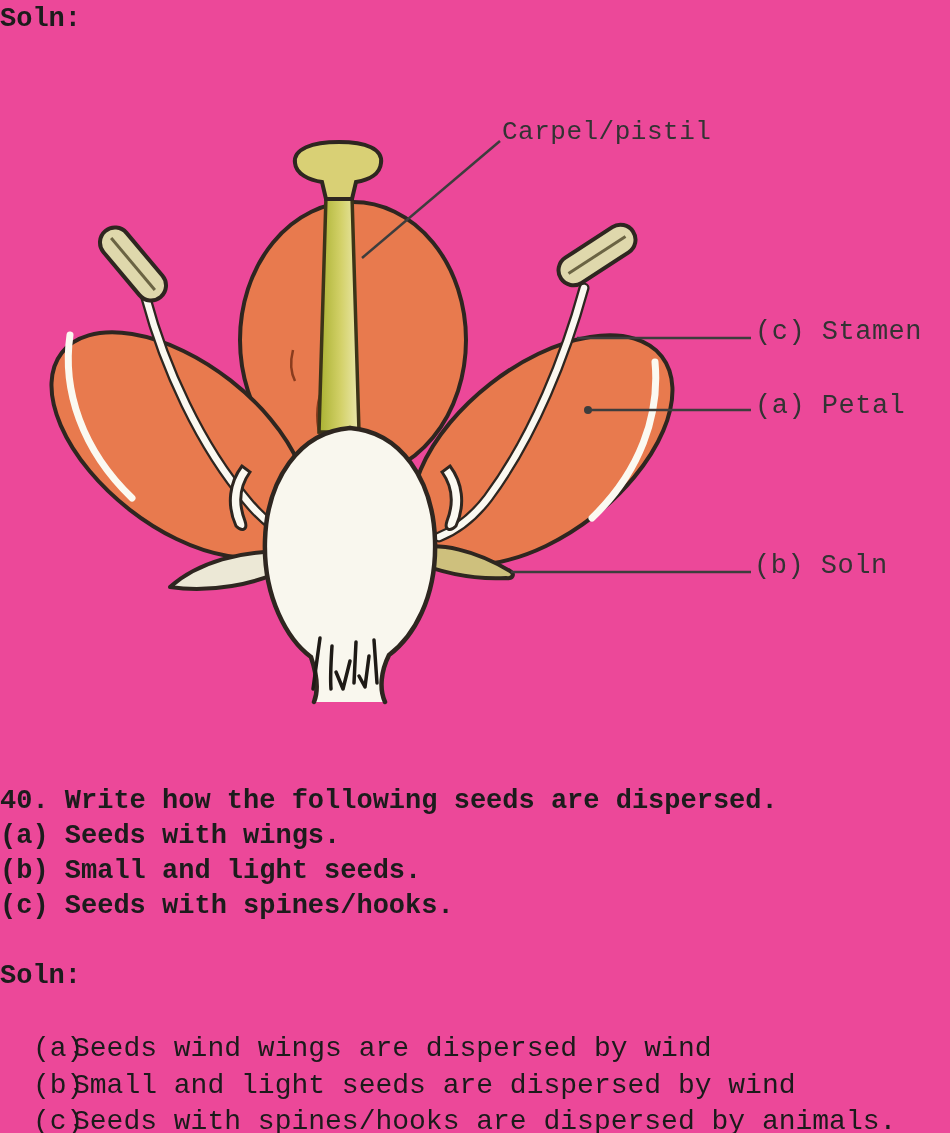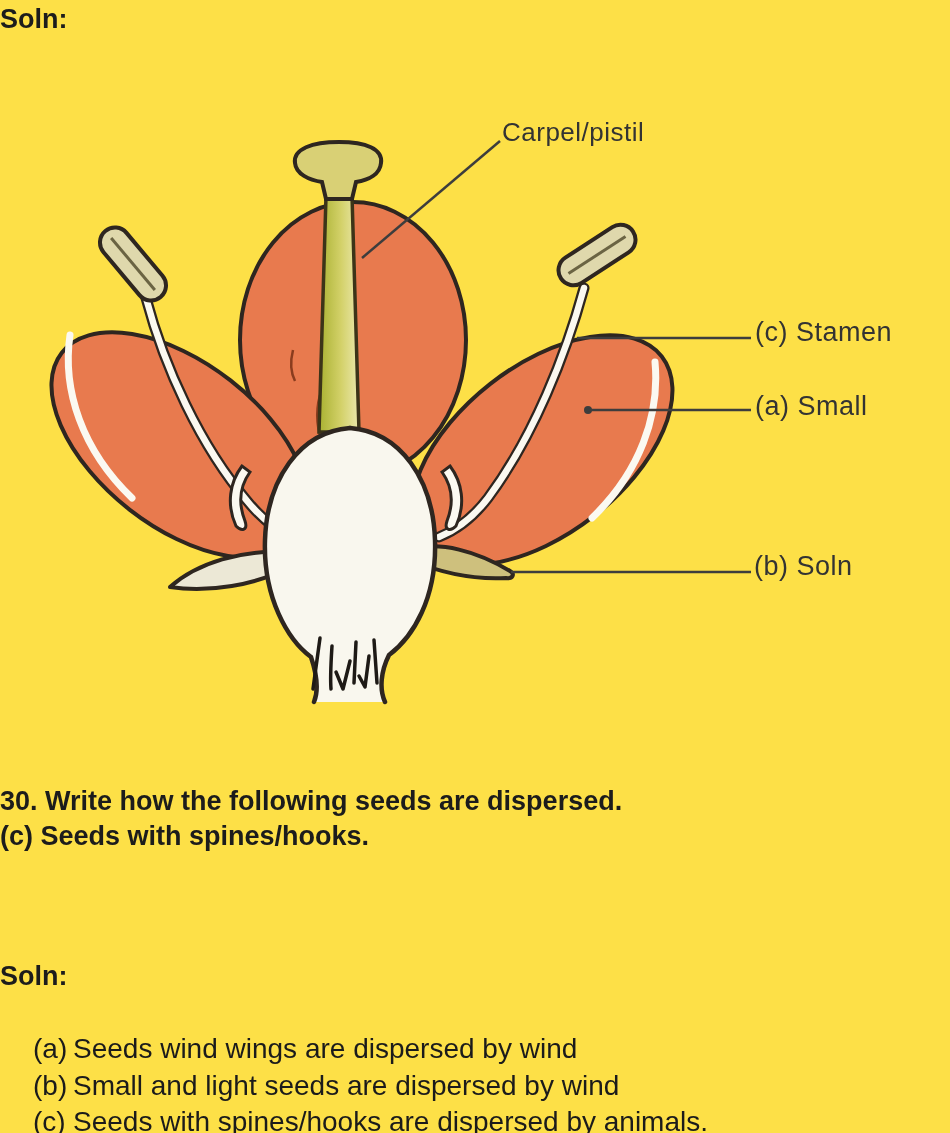--- a/index.html
+++ b/index.html
@@ -1,17 +1,17 @@
 <!DOCTYPE html>
 <html><head>
 <meta charset="utf-8">
 <style>
   html,body{margin:0;padding:0;background:#ffffff;}
-  .page{position:relative;width:950px;height:1133px;background:#fde047;overflow:hidden;
-        font-family:Liberation Sans, sans-serif;color:#222;}
+  .page{position:relative;width:950px;height:1133px;background:#ec4899;overflow:hidden;
+        font-family:Liberation Mono, monospace;color:#222;}
   .soln{position:absolute;left:0;font-weight:bold;font-size:27px;color:#1c1c1c;}
   #soln-top{top:4px;}
   #soln-bottom{top:961px;}
   #flower-svg{position:absolute;left:0;top:100px;width:950px;height:620px;}
   .dlabel{position:absolute;font-size:27px;color:#333;letter-spacing:.5px;white-space:nowrap;}
   #lbl-carpel{left:502px;top:117px;font-size:26px;}
   #lbl-stamen{left:755px;top:317px;}
   #lbl-petal{left:755px;top:391px;}
   #lbl-sepal{left:754px;top:551px;}
   .question{position:absolute;left:0;top:784px;font-weight:bold;font-size:27px;
@@ -87,25 +87,27 @@
 
     <line x1="500" y1="41" x2="362" y2="158" stroke="#3d3d3d" stroke-width="2.5"></line>
     <line x1="577" y1="238" x2="751" y2="238" stroke="#3d3d3d" stroke-width="2.5"></line>
     <circle cx="588" cy="310" r="4" fill="#3d3d3d"></circle>
     <line x1="588" y1="310" x2="751" y2="310" stroke="#3d3d3d" stroke-width="2.5"></line>
     <line x1="511" y1="472" x2="751" y2="472" stroke="#3d3d3d" stroke-width="2.5"></line>
   </svg>
 
   <div id="lbl-carpel" class="dlabel">Carpel/pistil</div>
   <div id="lbl-stamen" class="dlabel">(c) Stamen</div>
-  <div id="lbl-petal" class="dlabel">(a) Small</div>
+  <div id="lbl-petal" class="dlabel">(a) Petal</div>
   <div id="lbl-sepal" class="dlabel">(b) Soln</div>
 
   <div class="question">
-    <div>30. Write how the following seeds are dispersed.</div>
+    <div>40. Write how the following seeds are dispersed.</div>
+    <div>(a) Seeds with wings.</div>
+    <div>(b) Small and light seeds.</div>
     <div>(c) Seeds with spines/hooks.</div>
   </div>
 
   <div id="soln-bottom" class="soln">Soln:</div>
 
   <div class="answers">
     <div class="ans-row">
       <span class="ans-marker">(a)</span>
       <span class="ans-text">Seeds wind wings are dispersed by wind</span>
     </div>

